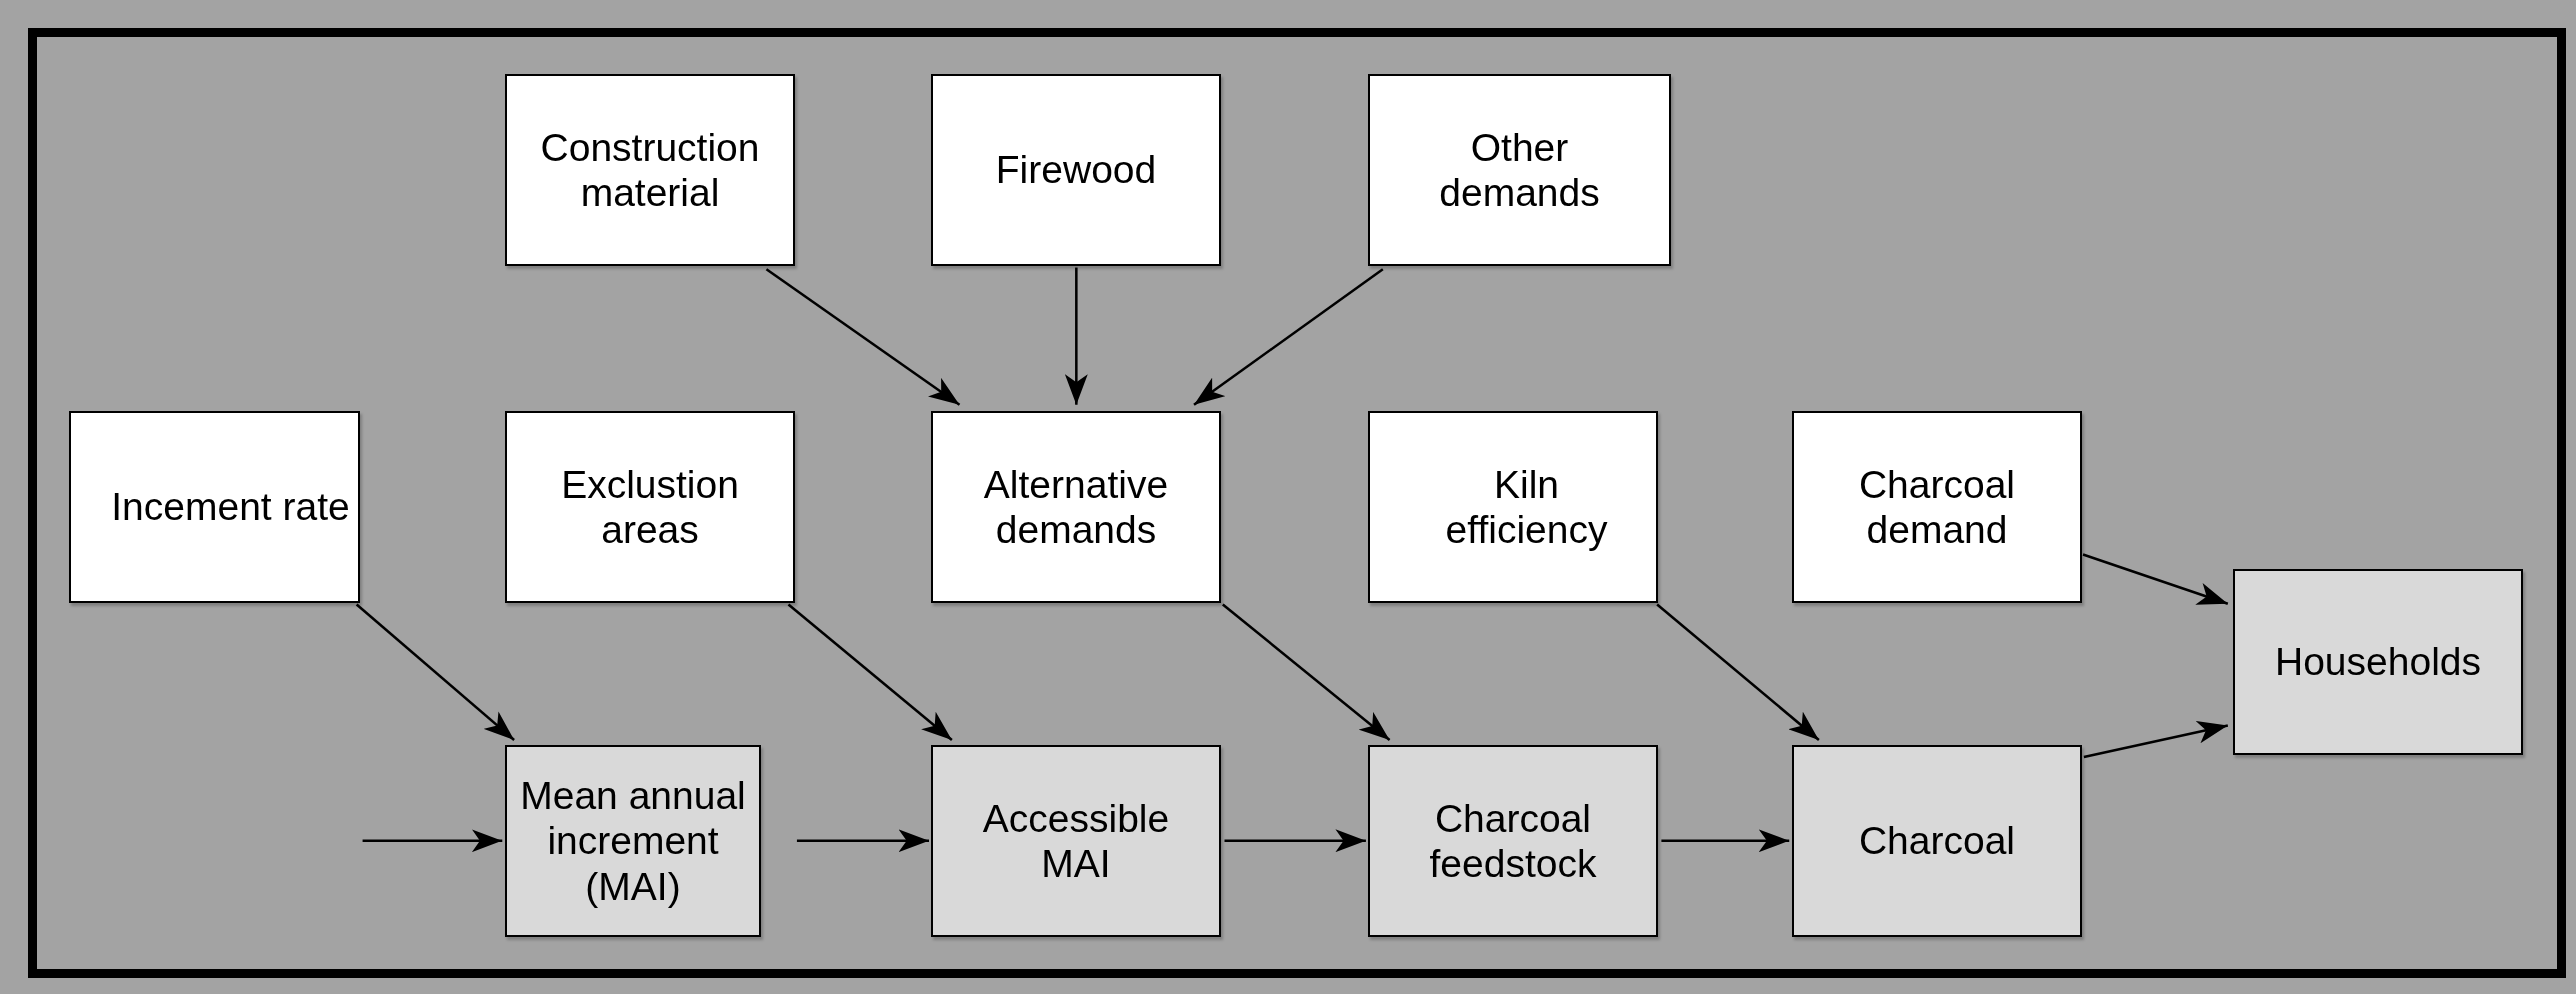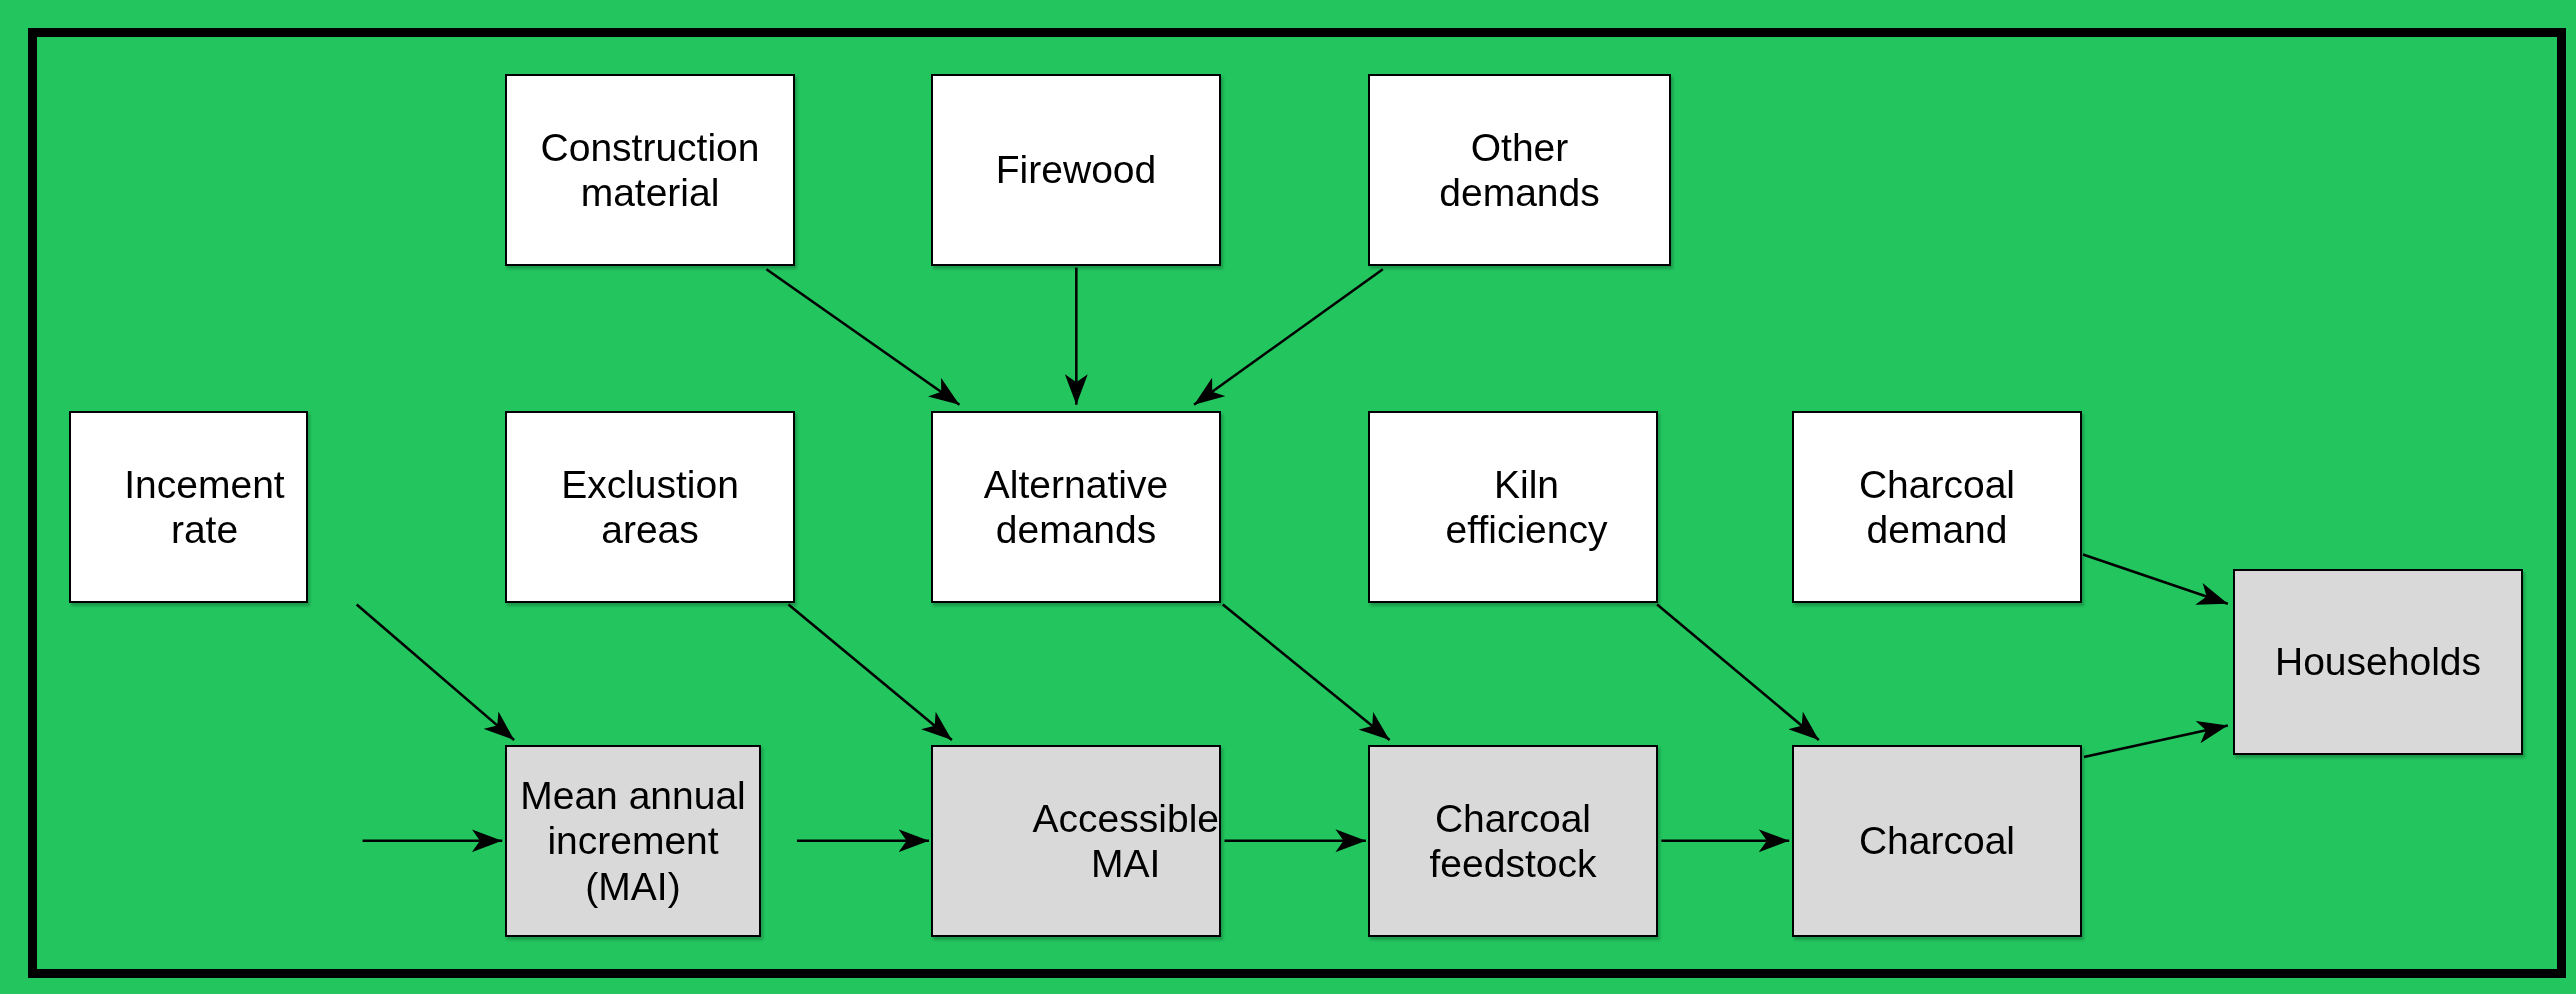--- a/index.html
+++ b/index.html
@@ -4,21 +4,21 @@
 <style>
   html, body {
     margin: 0;
     padding: 0;
     background: #ffffff;
   }
   #canvas {
     position: relative;
     width: 2576px;
     height: 994px;
-    background: #22c55e;
+    background: #a3a3a3;
     overflow: hidden;
     font-family: "Liberation Sans", "DejaVu Sans", sans-serif;
   }
   #frame {
     position: absolute;
     left: 28px;
     top: 28px;
     width: 2538px;
     height: 950px;
     border: 9.3px solid #000000;
@@ -89,21 +89,21 @@
 material</span>
   </div>
   <div class="node" style="left:931px; top:74px; width:290px; height:192px;">
     <span>Firewood</span>
   </div>
   <div class="node" style="left:1368px; top:74px; width:303px; height:192px;">
     <span>Other
 demands</span>
   </div>
 
-  <div class="node" style="left:69px;   top:411px; width:239px; height:192px;padding-left:32px;">
+  <div class="node" style="left:69px;   top:411px; width:291px; height:192px;padding-left:32px;">
     <span>Incement rate</span>
   </div>
   <div class="node" style="left:505px;  top:411px; width:290px; height:192px;">
     <span>Exclustion
 areas</span>
   </div>
   <div class="node" style="left:931px; top:411px; width:290px; height:192px;">
     <span>Alternative
 demands</span>
   </div>
@@ -114,21 +114,21 @@
   <div class="node" style="left:1792px; top:411px; width:290px; height:192px;">
     <span>Charcoal
 demand</span>
   </div>
 
   <div class="node gray" style="left:505px;  top:745px; width:256px; height:192px;">
     <span>Mean annual
 increment
 (MAI)</span>
   </div>
-  <div class="node gray" style="left:931px; top:745px; width:290px; height:192px;justify-content:flex-end;">
+  <div class="node gray" style="left:931px; top:745px; width:290px; height:192px;">
     <span>Accessible
 MAI</span>
   </div>
   <div class="node gray" style="left:1368px; top:745px; width:290px; height:192px;">
     <span>Charcoal
 feedstock</span>
   </div>
   <div class="node gray" style="left:1792px; top:745px; width:290px; height:192px;">
     <span>Charcoal</span>
   </div>

